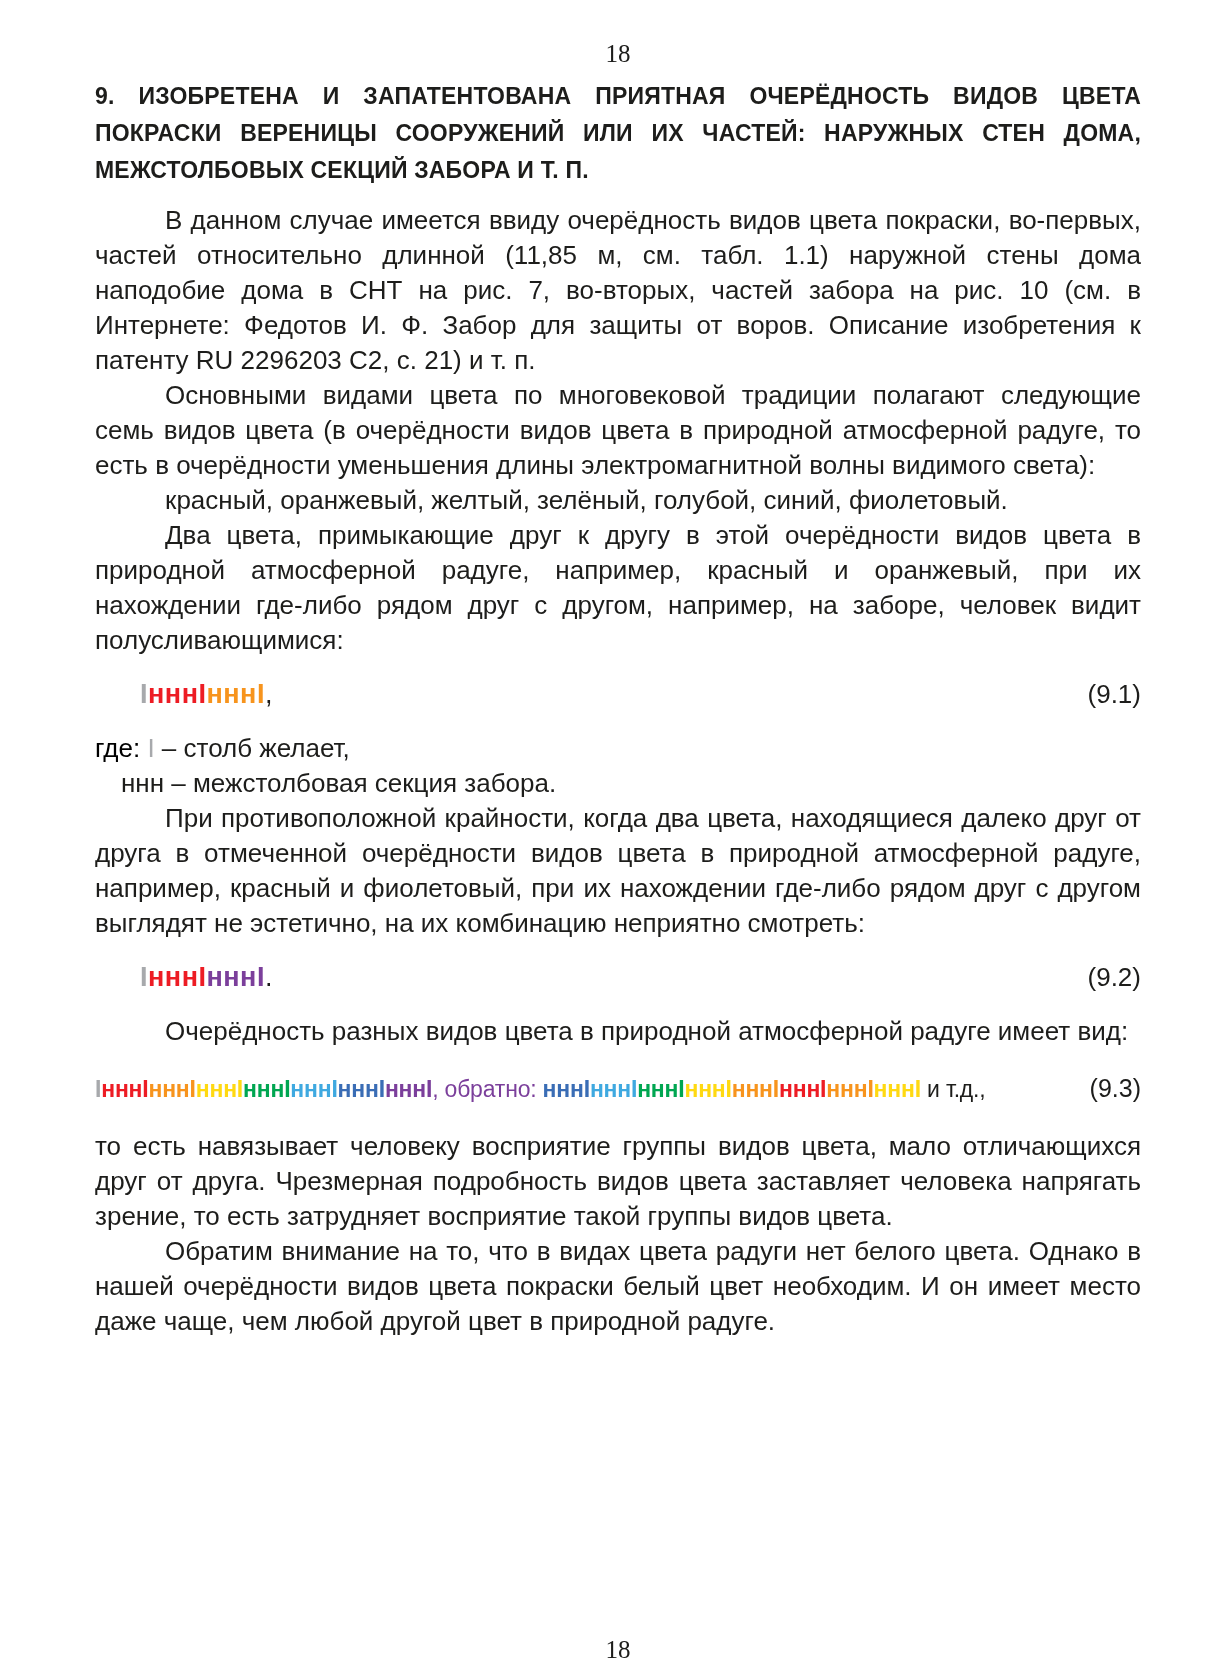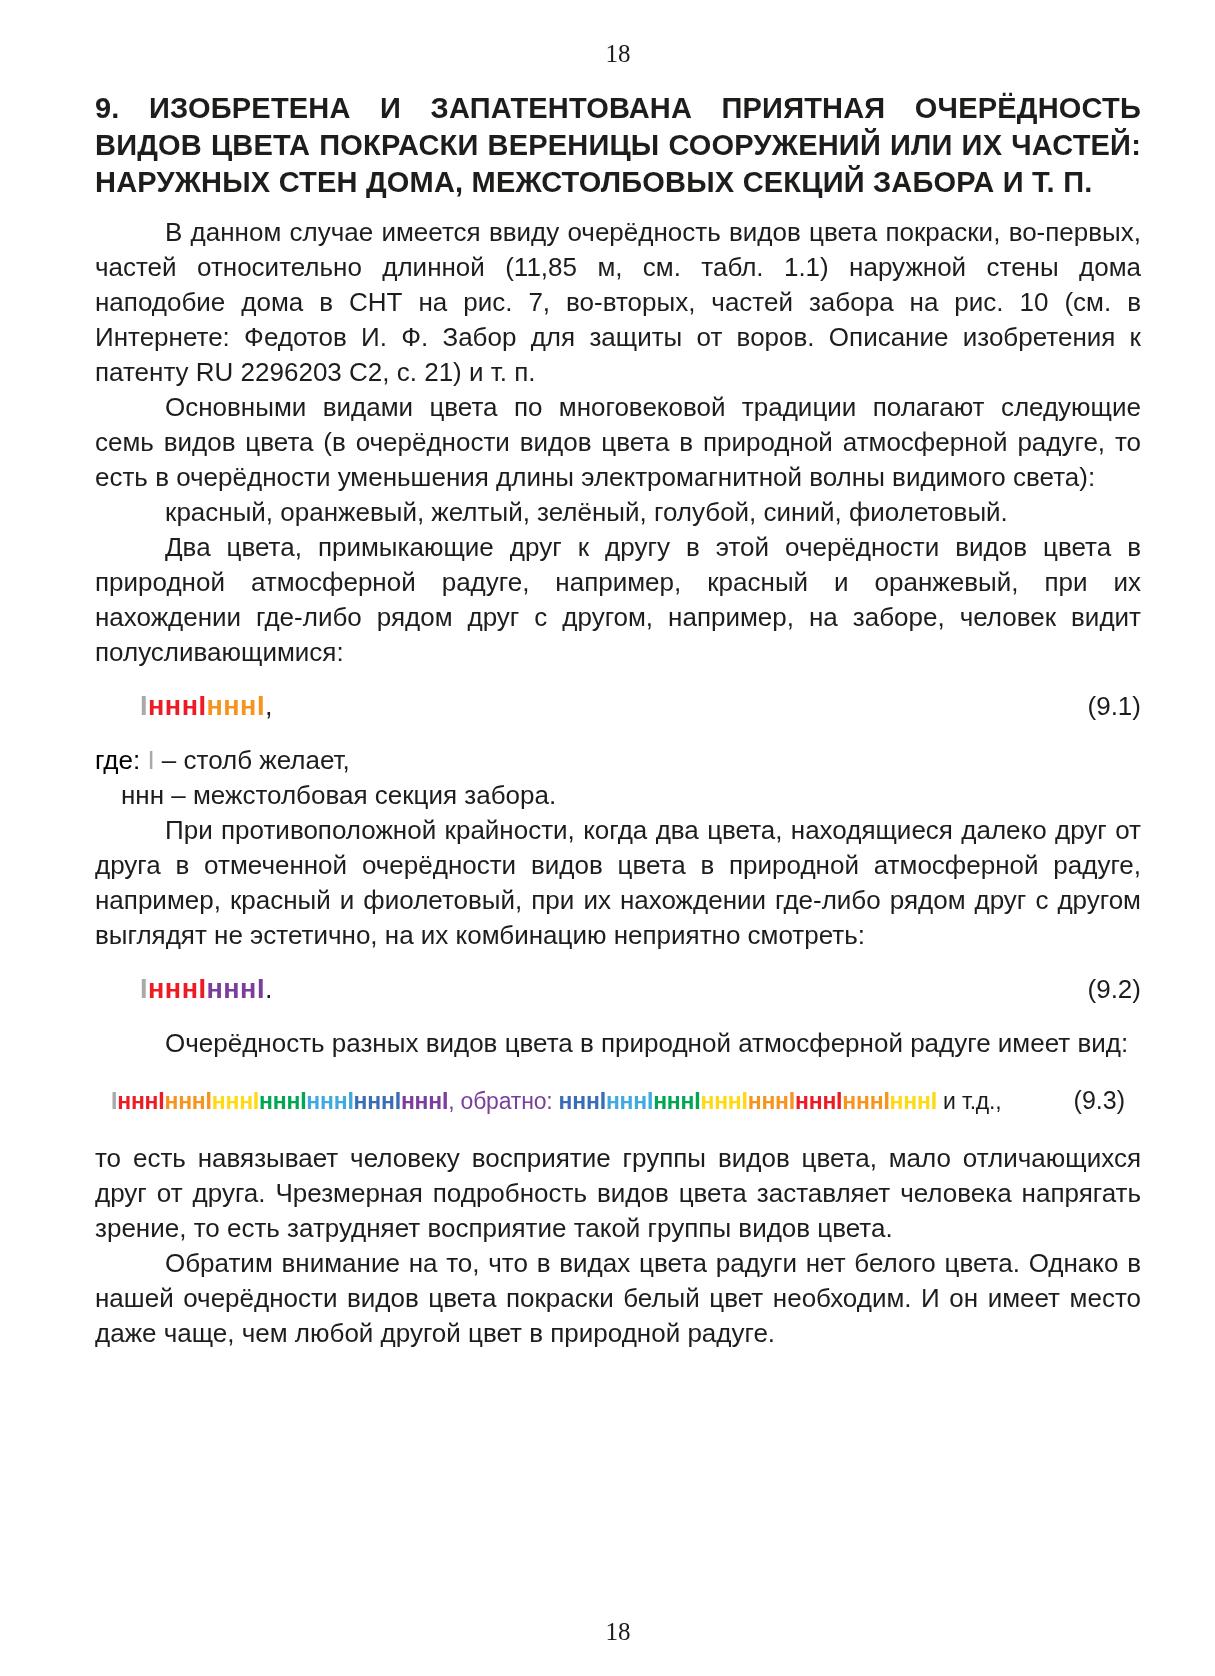--- a/index.html
+++ b/index.html
@@ -2,46 +2,46 @@
 <html lang="ru"><head>
 <meta charset="utf-8">
 <style>
   html,body{margin:0;padding:0;}
   body{
     width:1215px;height:1676px;overflow:hidden;background:#ffffff;
     font-family:"Liberation Sans",sans-serif;color:#1d1d1b;
   }
   .page{
     box-sizing:border-box;height:100%;
-    padding:40px 74px 30px 95px;
+    padding:40px 74px 12px 95px;
     display:flex;flex-direction:column;
   }
   .pagenum{
     font-family:"Liberation Serif",serif;
     font-size:25px;line-height:28px;text-align:center;color:#1d1d1b;
   }
   .pagenum.bottom{margin-top:auto;}
   .heading{
-    font-size:29px;line-height:37px;font-weight:700;
-    text-align:justify;margin:22px 0 14px 0;letter-spacing:0.2px;
+    font-size:23px;line-height:37px;font-weight:700;
+    text-align:justify;margin:10px 0 14px 0;letter-spacing:0.2px;
   }
   .doc-body{
     font-size:26px;line-height:35px;text-align:justify;
   }
   p.para{margin:0;}
   p.para.indent{text-indent:70px;}
   p.para.hang{padding-left:26px;}
   .formula{
     display:flex;justify-content:space-between;align-items:baseline;
     margin:19px 0;
   }
   .formula .seq{white-space:nowrap;font-size:27px;letter-spacing:0.5px;}
   .formula.indented .seq{margin-left:45px;}
   .formula .fnum{font-size:26px;color:#1d1d1b;}
-  .formula.small{margin:22px 16px;}
+  .formula.small{margin:22px 0;}
   .formula.small .seq{font-size:23px;letter-spacing:-0.2px;}
   .formula.small .fnum{font-size:25px;}
 </style>
 </head>
 <body>
 
 <div class="page">
   <div class="pagenum top">18</div>
 
   <h1 class="heading">9. ИЗОБРЕТЕНА И ЗАПАТЕНТОВАНА ПРИЯТНАЯ ОЧЕРЁДНОСТЬ ВИДОВ ЦВЕТА ПОКРАСКИ ВЕРЕНИЦЫ СООРУЖЕНИЙ ИЛИ ИХ ЧАСТЕЙ: НАРУЖНЫХ СТЕН ДОМА, МЕЖСТОЛБОВЫХ СЕКЦИЙ ЗАБОРА И Т. П.</h1>

